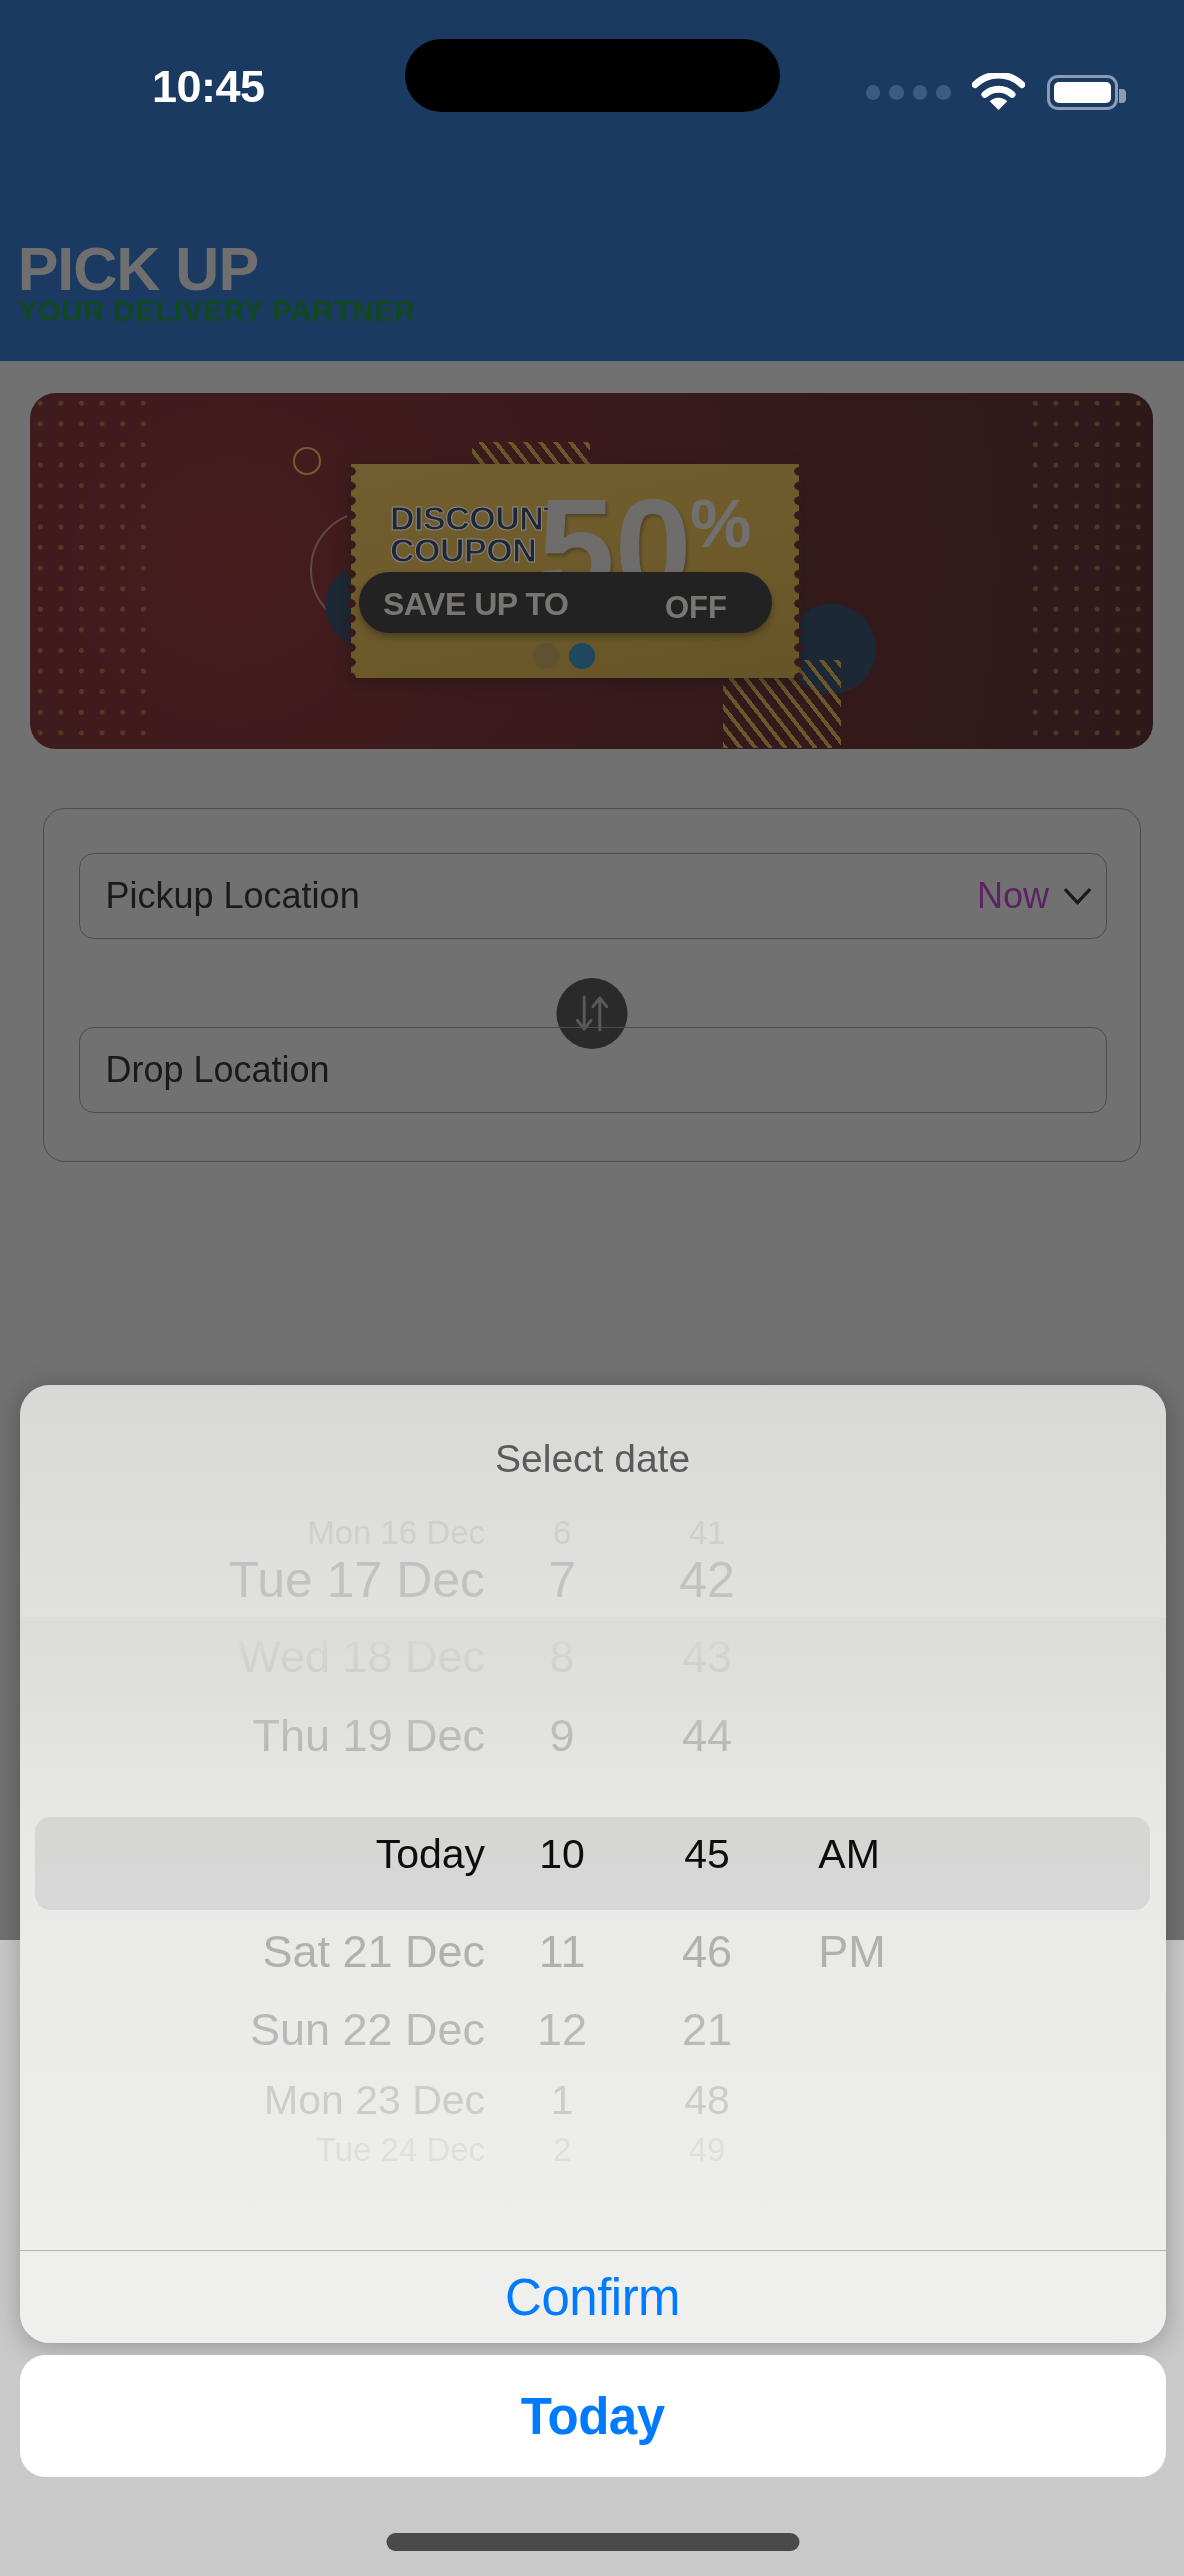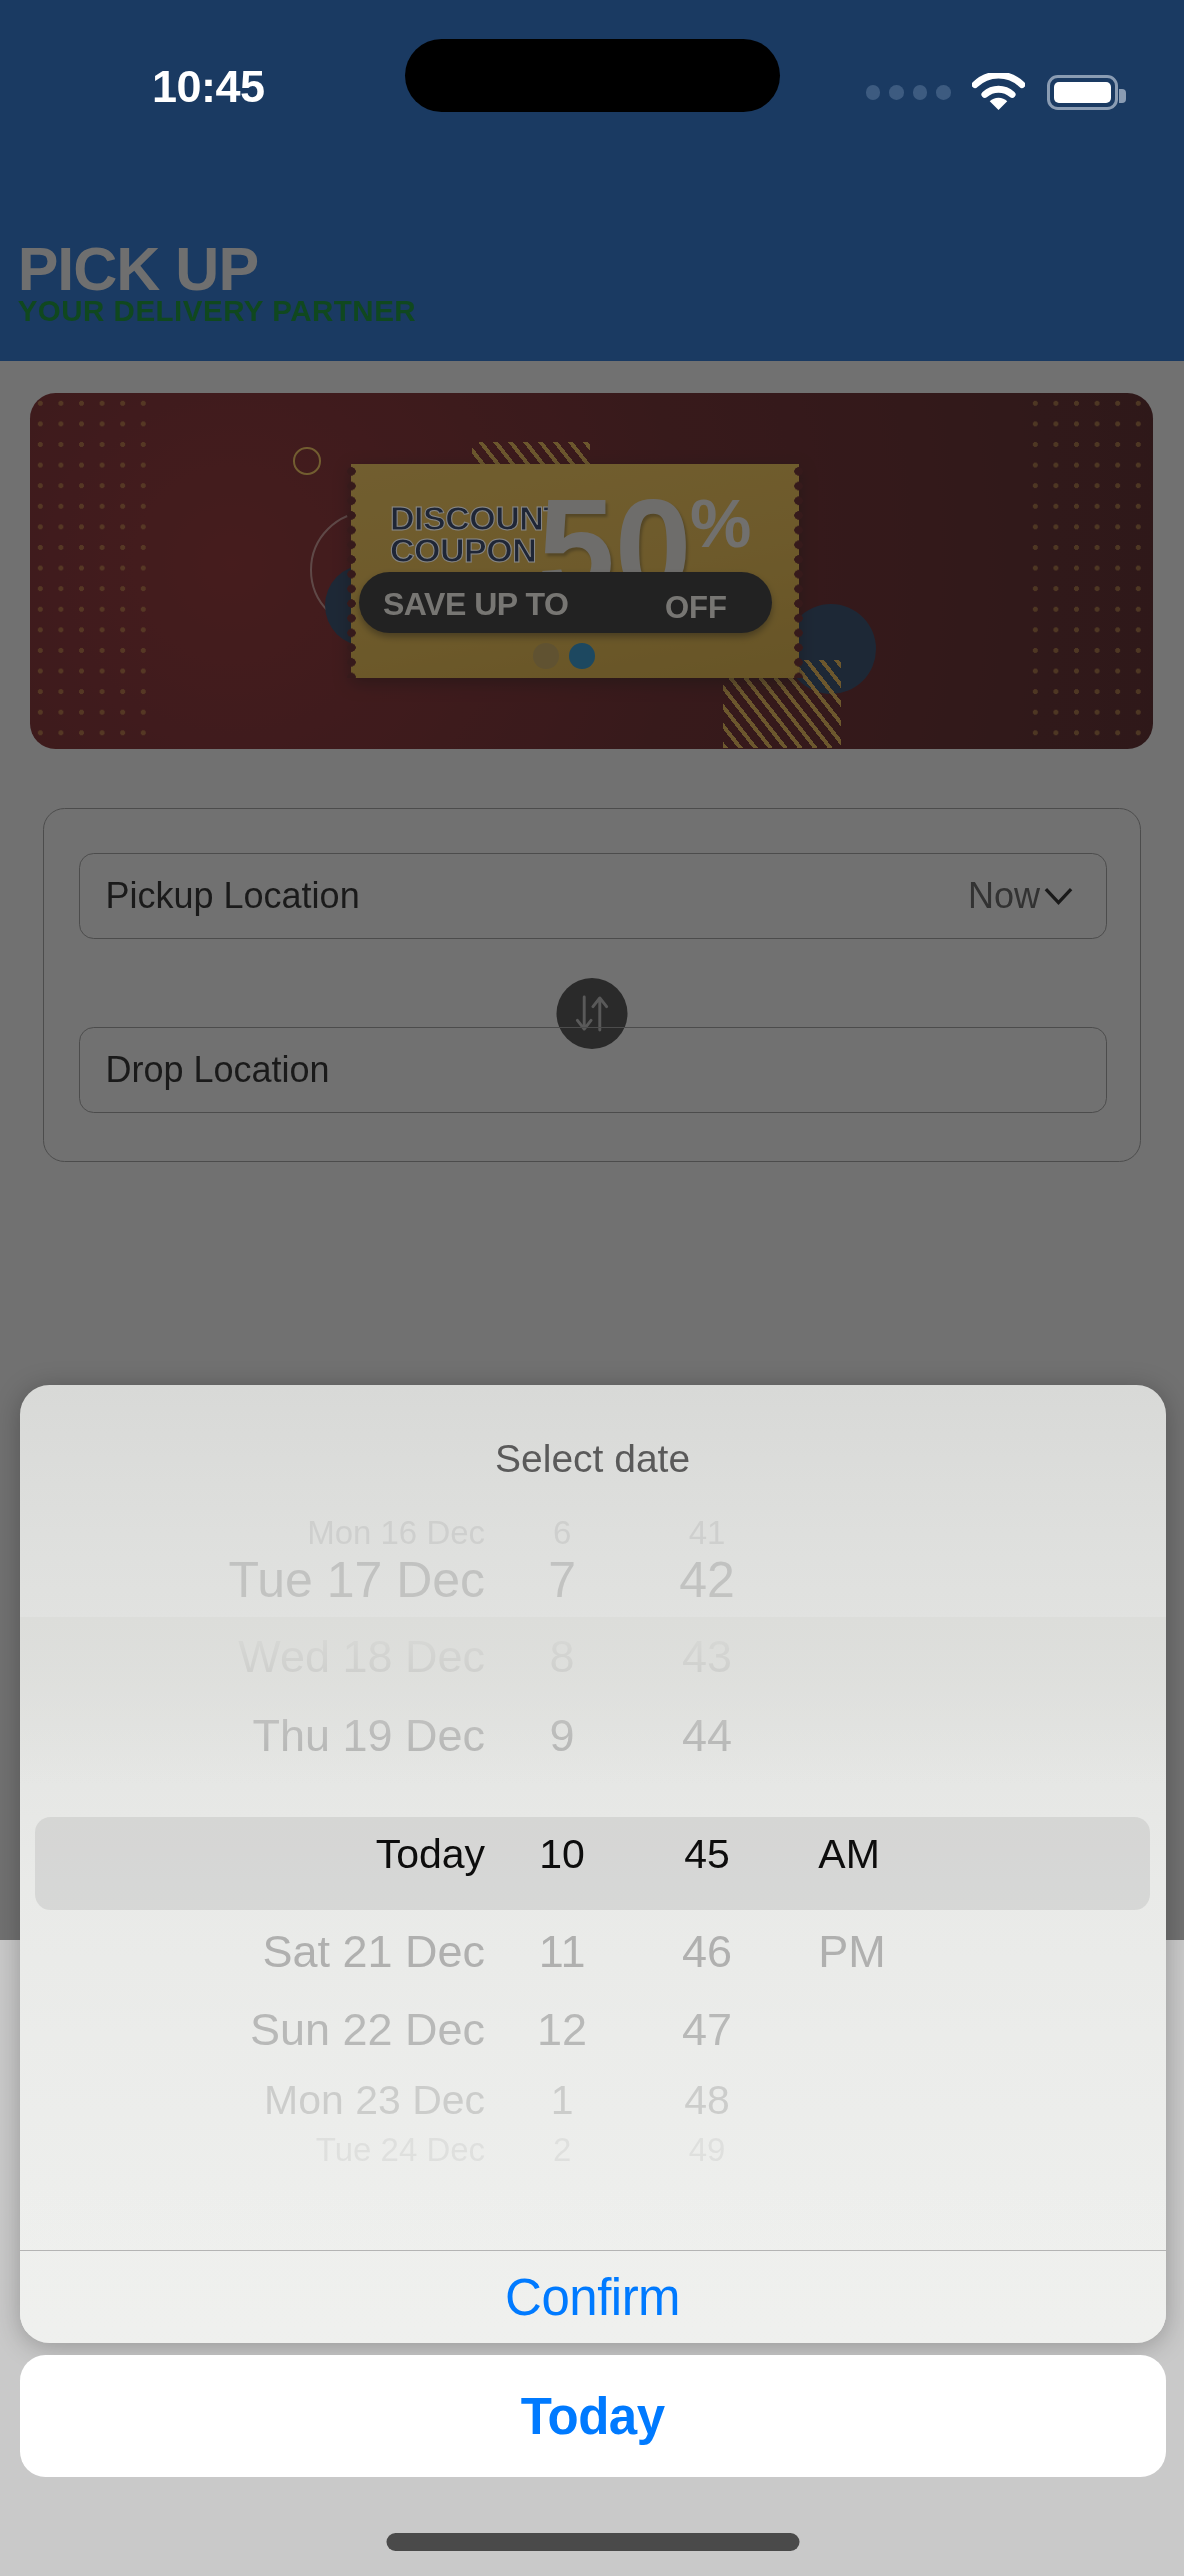--- a/index.html
+++ b/index.html
@@ -148,23 +148,23 @@
     position:absolute; left:35px; width:1028px; height:86px;
     border:1px solid #7c7c7c; border-radius:14.7px;
   }
   .loc-field.pickup { top:44px; }
   .loc-field.drop   { top:218px; }
   .loc-label {
     position:absolute; left:25.5px; top:50%; transform:translateY(-50%);
     font-size:36px; color:#0b0b0b;
   }
   .loc-now {
-    position:absolute; right:31px; top:50%; transform:translateY(-50%);
-    display:flex; align-items:center; gap:2px;
-    font-size:36px; color:#404040;
+    position:absolute; right:12px; top:50%; transform:translateY(-50%);
+    display:flex; align-items:center; gap:12px;
+    font-size:36px; color:#a21caf;
   }
   .swap-btn {
     position:absolute; left:50%; top:169px; transform:translateX(-50%);
     width:71px; height:71px; border-radius:50%; background:#2e2e2e;
     display:flex; align-items:center; justify-content:center;
   }
 
   .dim {
     position:absolute; top:361px; left:0; width:1185px; height:2215px;
     background:rgba(40,40,40,.56);
@@ -377,21 +377,21 @@
       </div>
       <div class="row r5">
         <span class="c-date">Sat 21 Dec</span>
         <span class="c-hour">11</span>
         <span class="c-min">46</span>
         <span class="c-mer">PM</span>
       </div>
       <div class="row r6">
         <span class="c-date">Sun 22 Dec</span>
         <span class="c-hour">12</span>
-        <span class="c-min">47</span>
+        <span class="c-min">21</span>
         <span class="c-mer"></span>
       </div>
       <div class="row r7">
         <span class="c-date">Mon 23 Dec</span>
         <span class="c-hour">1</span>
         <span class="c-min">48</span>
         <span class="c-mer"></span>
       </div>
       <div class="row r8">
         <span class="c-date">Tue 24 Dec</span>

